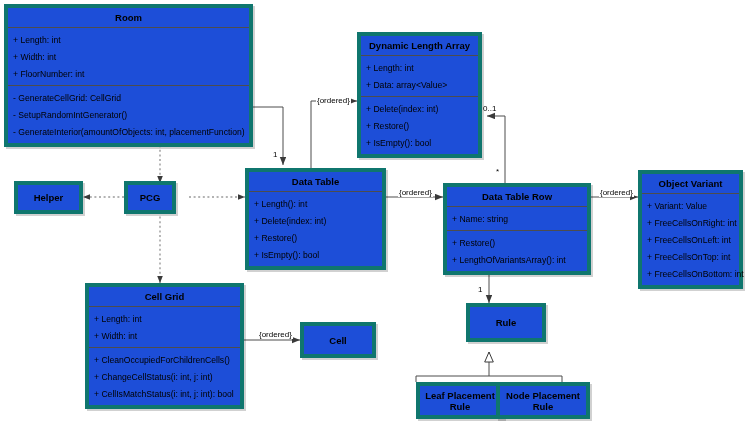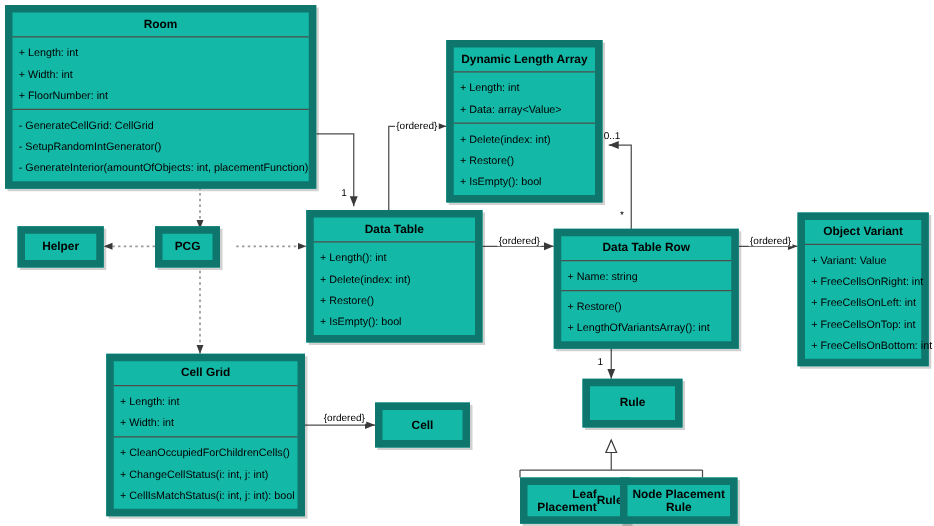--- a/index.html
+++ b/index.html
@@ -15,22 +15,22 @@
     position: relative;
     width: 747px;
     height: 421px;
     background: #ffffff;
     overflow: hidden;
   }
   
   .uml-class {
     position: absolute;
     box-sizing: border-box;
-    border: 6px solid #0f766e;
-    background: #14b8a6;
+    border: 4px solid #0f766e;
+    background: #1d4ed8;
     box-shadow: 2px 2px 0 rgba(0,0,0,0.18);
     z-index: 5;
   }
   .uml-title {
     text-align: center;
     font-weight: bold;
     font-size: 9.5px;
     color: #000000;
     padding: 4px 2px 4px 2px;
     line-height: 11px;
@@ -233,21 +233,21 @@
 
   <div class="uml-class plain-box" style="left:300px; top:322px; width:76px; height:36px;">
     <div class="uml-title">Cell</div>
   </div>
 
   <div class="uml-class plain-box" style="left:466px; top:303px; width:80px; height:39px;">
     <div class="uml-title">Rule</div>
   </div>
 
   <div class="uml-class plain-box" style="left:416px; top:382px; width:88px; height:37px;">
-    <div class="uml-title multiline" style="padding:0; height:100%; display:flex; flex-direction:row; align-items:center; justify-content:center;text-align:right;">
+    <div class="uml-title multiline" style="padding:0; height:100%; display:flex; flex-direction:column; align-items:center; justify-content:center;">
       <span>Leaf Placement</span>
       <span>Rule</span>
     </div>
   </div>
 
   <div class="uml-class plain-box" style="left:496px; top:382px; width:94px; height:37px;">
     <div class="uml-title multiline" style="padding:0; height:100%; display:flex; flex-direction:column; align-items:center; justify-content:center;">
       <span>Node Placement</span>
       <span>Rule</span>
     </div>

